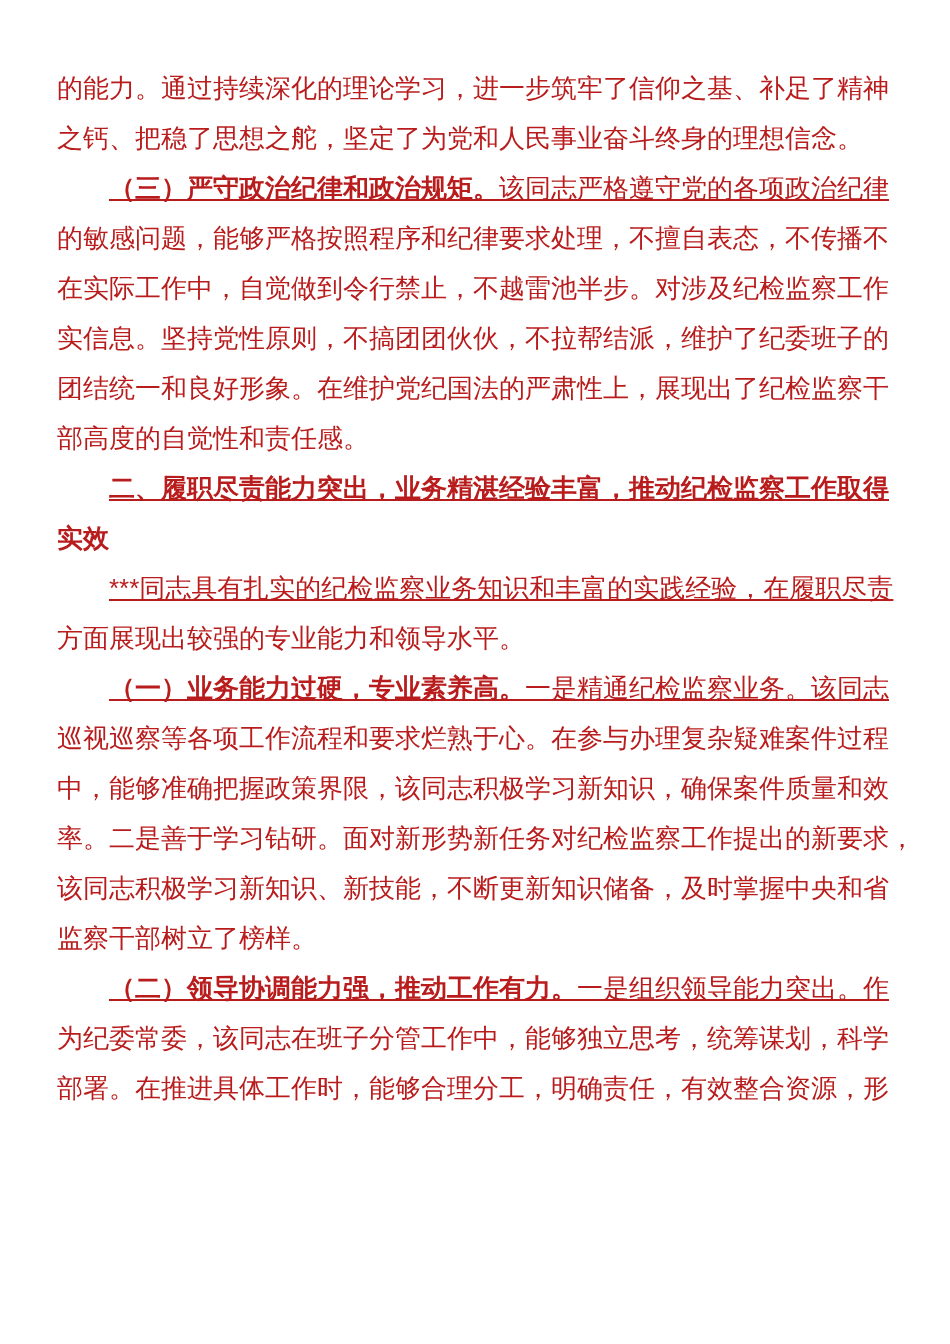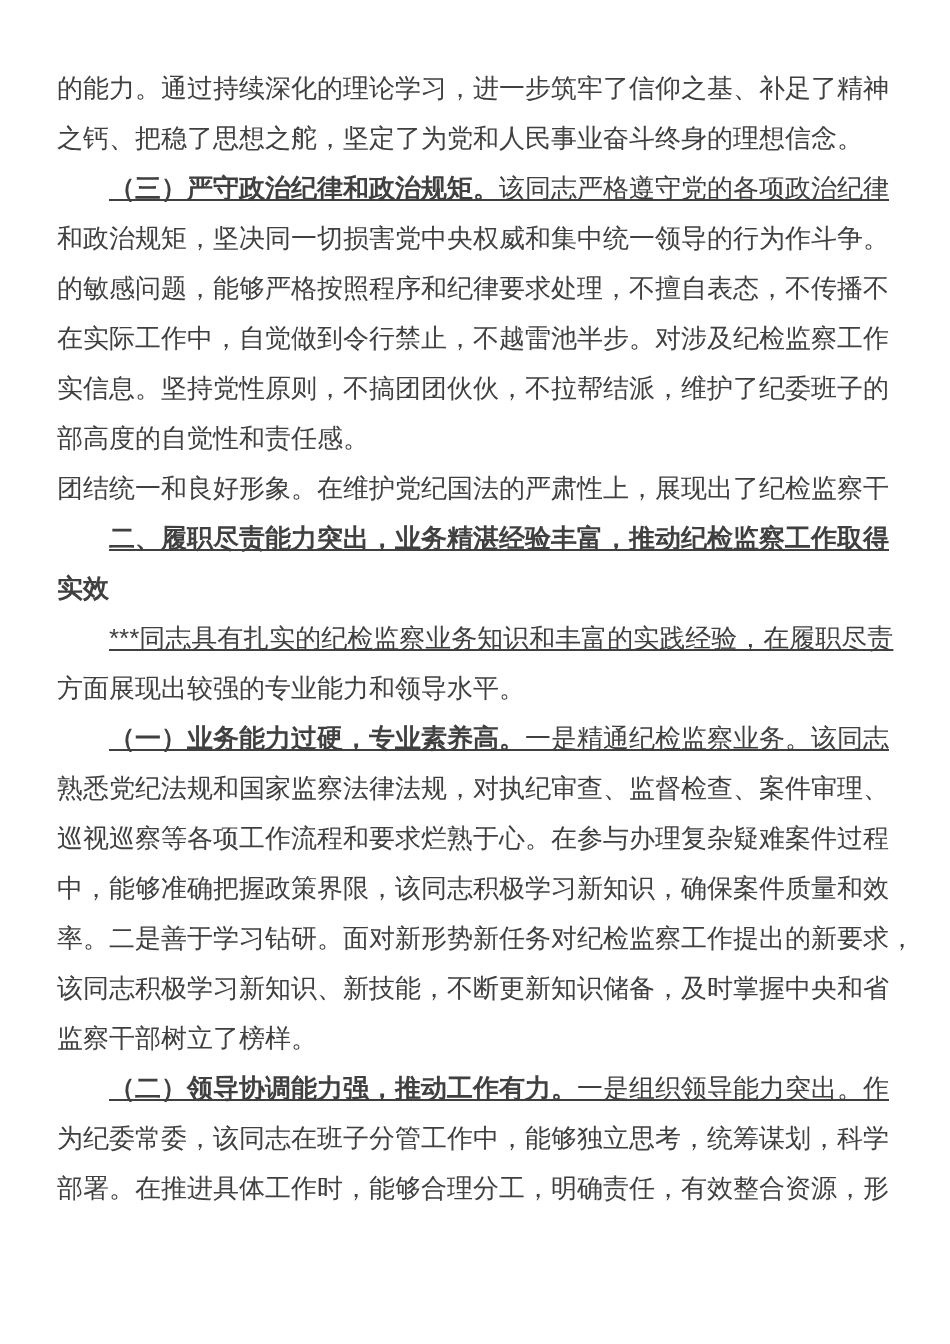--- a/index.html
+++ b/index.html
@@ -27,49 +27,47 @@
     left: 57px;
     top: 63px;
     width: 840px;
   }
   .line {
     height: 50px;
     line-height: 50px;
     font-size: 26px;
     white-space: nowrap;
     letter-spacing: 0;
-    color: #404040;
+    color: #b91c1c;
   }
   .line.indent {
     padding-left: 52px; 
     text-decoration: underline;
   }
   .seg { font-weight: 400; }
   .seg.bold { font-weight: 700; }
 </style>
 </head>
 <body>
 
 <div class="page">
   <div class="textblock">
       <div class="line"><span class="seg">的能力。通过持续深化的理论学习，进一步筑牢了信仰之基、补足了精神</span></div>
       <div class="line"><span class="seg">之钙、把稳了思想之舵，坚定了为党和人民事业奋斗终身的理想信念。</span></div>
       <div class="line indent"><span class="seg bold">（三）严守政治纪律和政治规矩。</span><span class="seg">该同志严格遵守党的各项政治纪律</span></div>
-      <div class="line"><span class="seg">和政治规矩，坚决同一切损害党中央权威和集中统一领导的行为作斗争。</span></div>
       <div class="line"><span class="seg">的敏感问题，能够严格按照程序和纪律要求处理，不擅自表态，不传播不</span></div>
       <div class="line"><span class="seg">在实际工作中，自觉做到令行禁止，不越雷池半步。对涉及纪检监察工作</span></div>
       <div class="line"><span class="seg">实信息。坚持党性原则，不搞团团伙伙，不拉帮结派，维护了纪委班子的</span></div>
+      <div class="line"><span class="seg">团结统一和良好形象。在维护党纪国法的严肃性上，展现出了纪检监察干</span></div>
       <div class="line"><span class="seg">部高度的自觉性和责任感。</span></div>
-      <div class="line"><span class="seg">团结统一和良好形象。在维护党纪国法的严肃性上，展现出了纪检监察干</span></div>
       <div class="line indent"><span class="seg bold">二、履职尽责能力突出，业务精湛经验丰富，推动纪检监察工作取得</span></div>
       <div class="line"><span class="seg bold">实效</span></div>
       <div class="line indent"><span class="seg">***同志具有扎实的纪检监察业务知识和丰富的实践经验，在履职尽责</span></div>
       <div class="line"><span class="seg">方面展现出较强的专业能力和领导水平。</span></div>
       <div class="line indent"><span class="seg bold">（一）业务能力过硬，专业素养高。</span><span class="seg">一是精通纪检监察业务。该同志</span></div>
-      <div class="line"><span class="seg">熟悉党纪法规和国家监察法律法规，对执纪审查、监督检查、案件审理、</span></div>
       <div class="line"><span class="seg">巡视巡察等各项工作流程和要求烂熟于心。在参与办理复杂疑难案件过程</span></div>
       <div class="line"><span class="seg">中，能够准确把握政策界限，该同志积极学习新知识，确保案件质量和效</span></div>
       <div class="line"><span class="seg">率。二是善于学习钻研。面对新形势新任务对纪检监察工作提出的新要求，</span></div>
       <div class="line"><span class="seg">该同志积极学习新知识、新技能，不断更新知识储备，及时掌握中央和省</span></div>
       <div class="line"><span class="seg">监察干部树立了榜样。</span></div>
       <div class="line indent"><span class="seg bold">（二）领导协调能力强，推动工作有力。</span><span class="seg">一是组织领导能力突出。作</span></div>
       <div class="line"><span class="seg">为纪委常委，该同志在班子分管工作中，能够独立思考，统筹谋划，科学</span></div>
       <div class="line"><span class="seg">部署。在推进具体工作时，能够合理分工，明确责任，有效整合资源，形</span></div>
     </div>
 </div>

